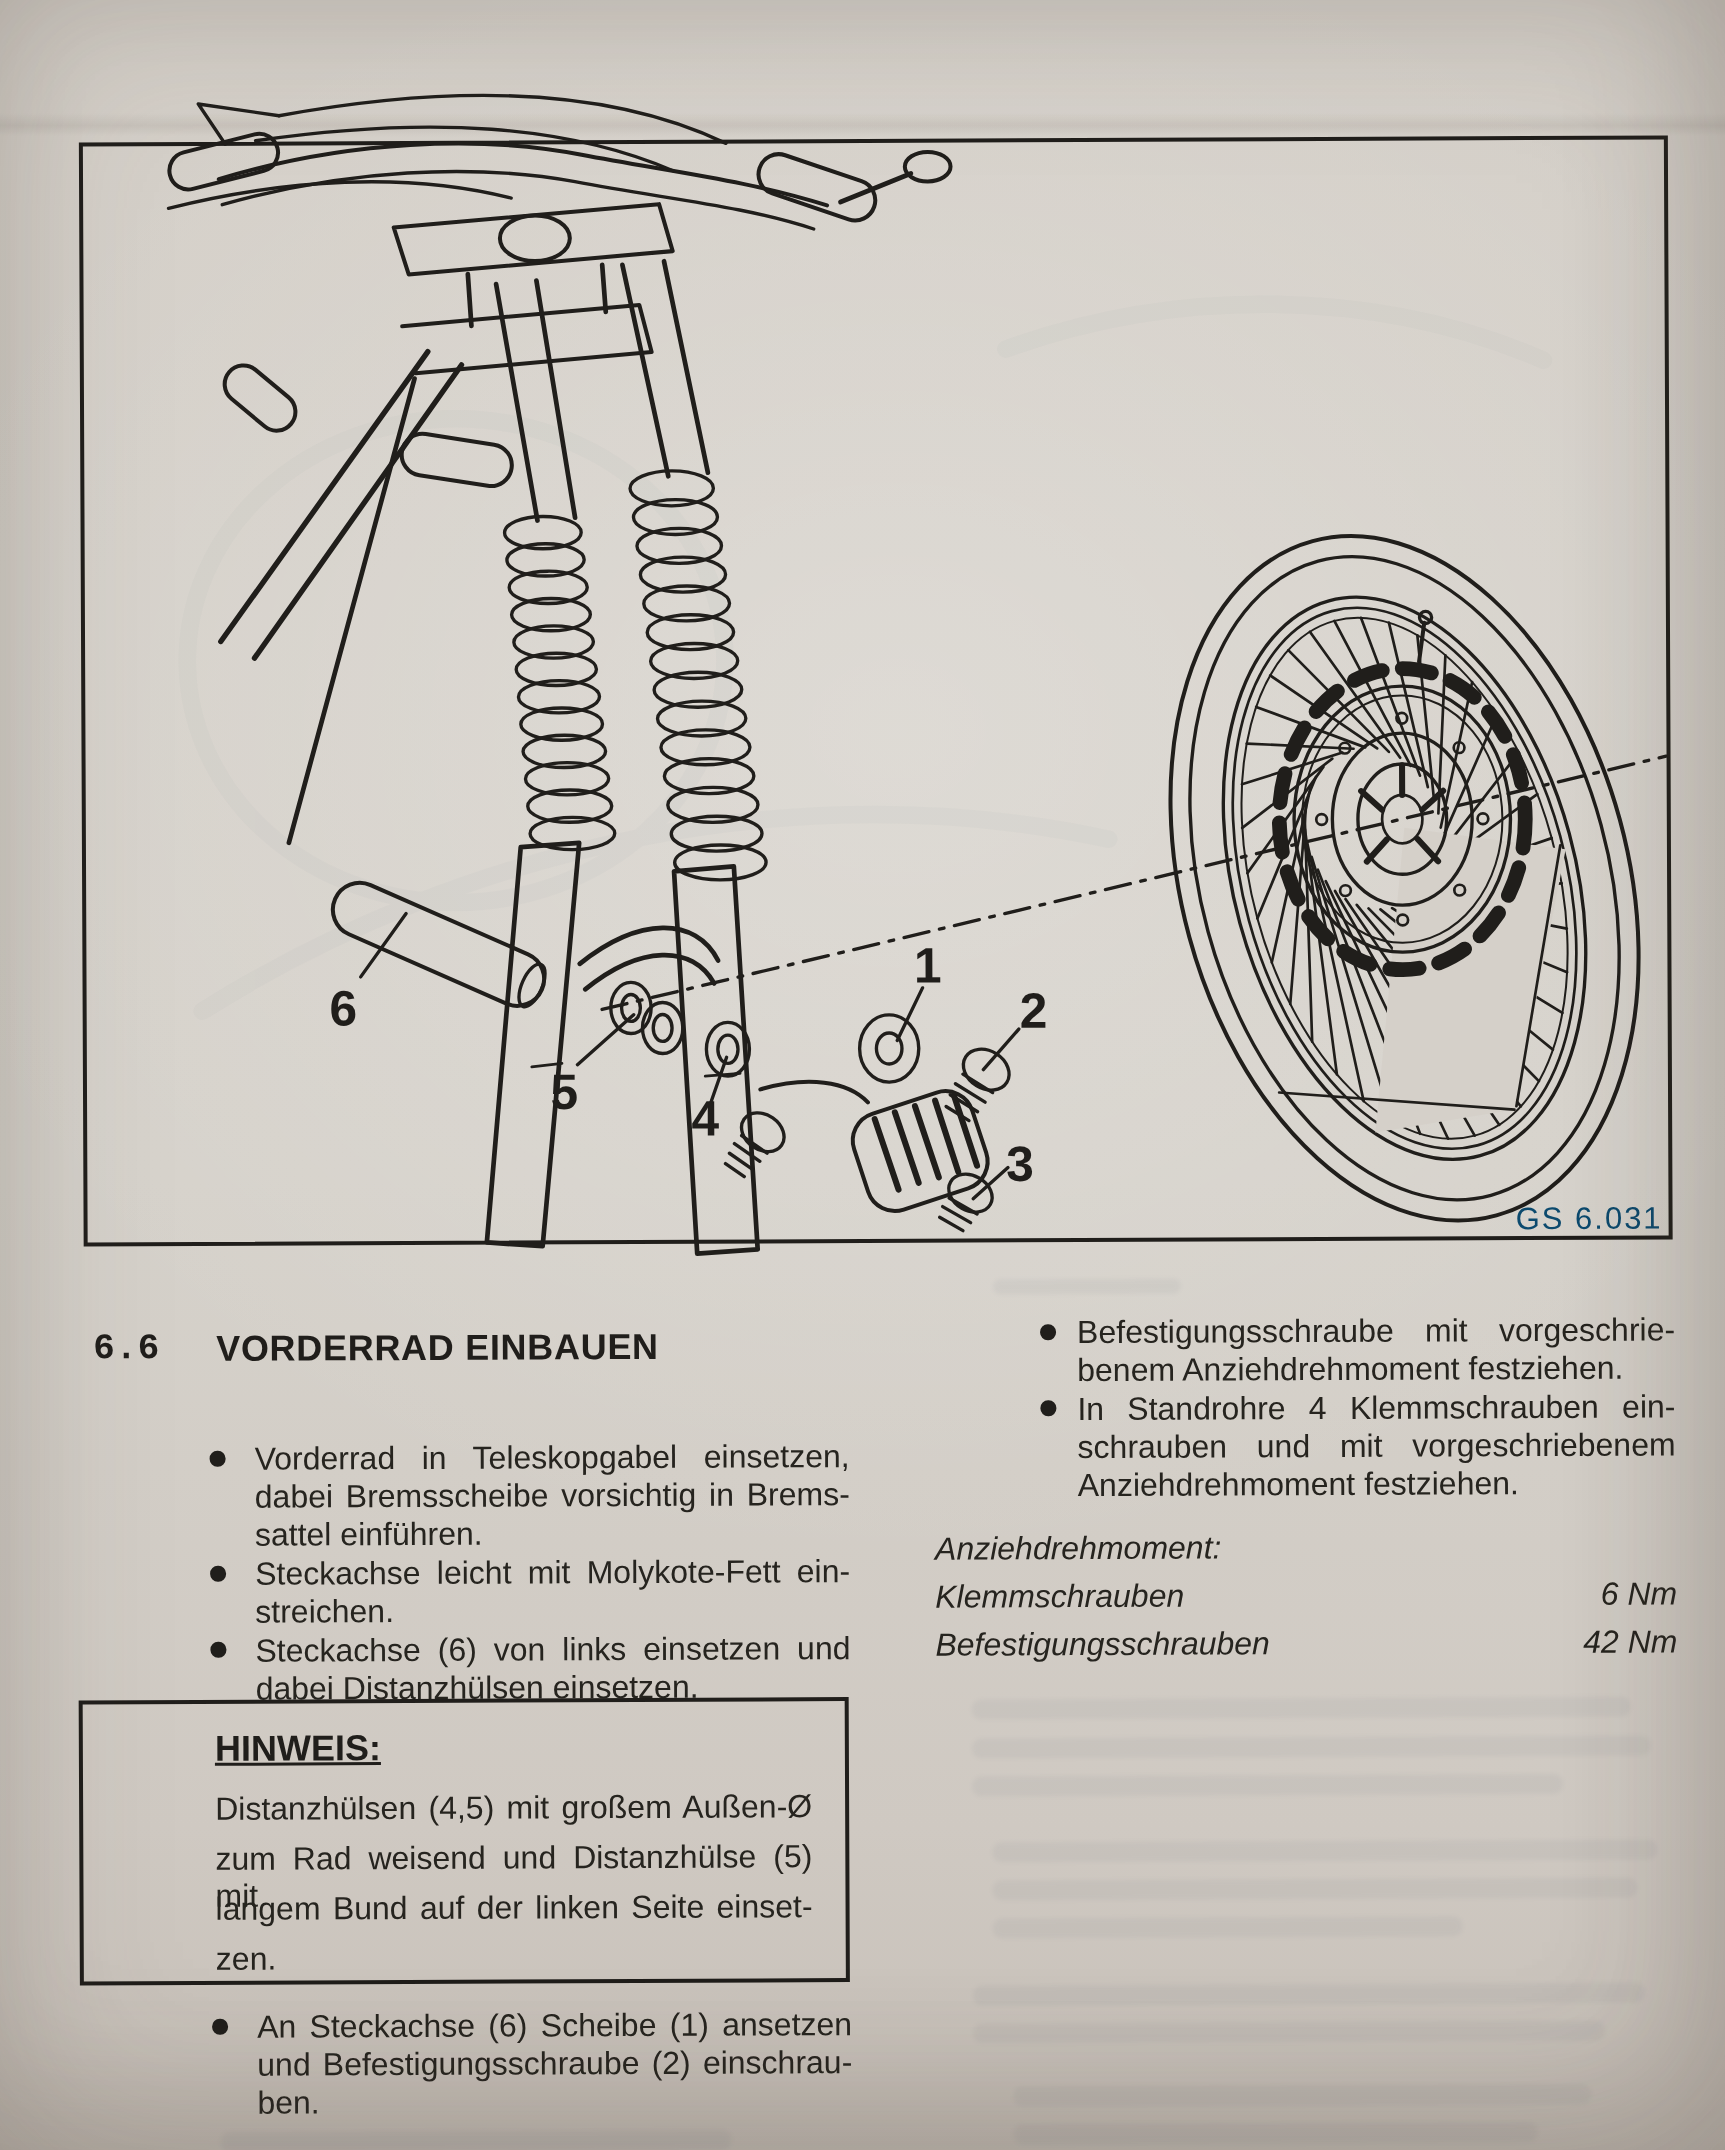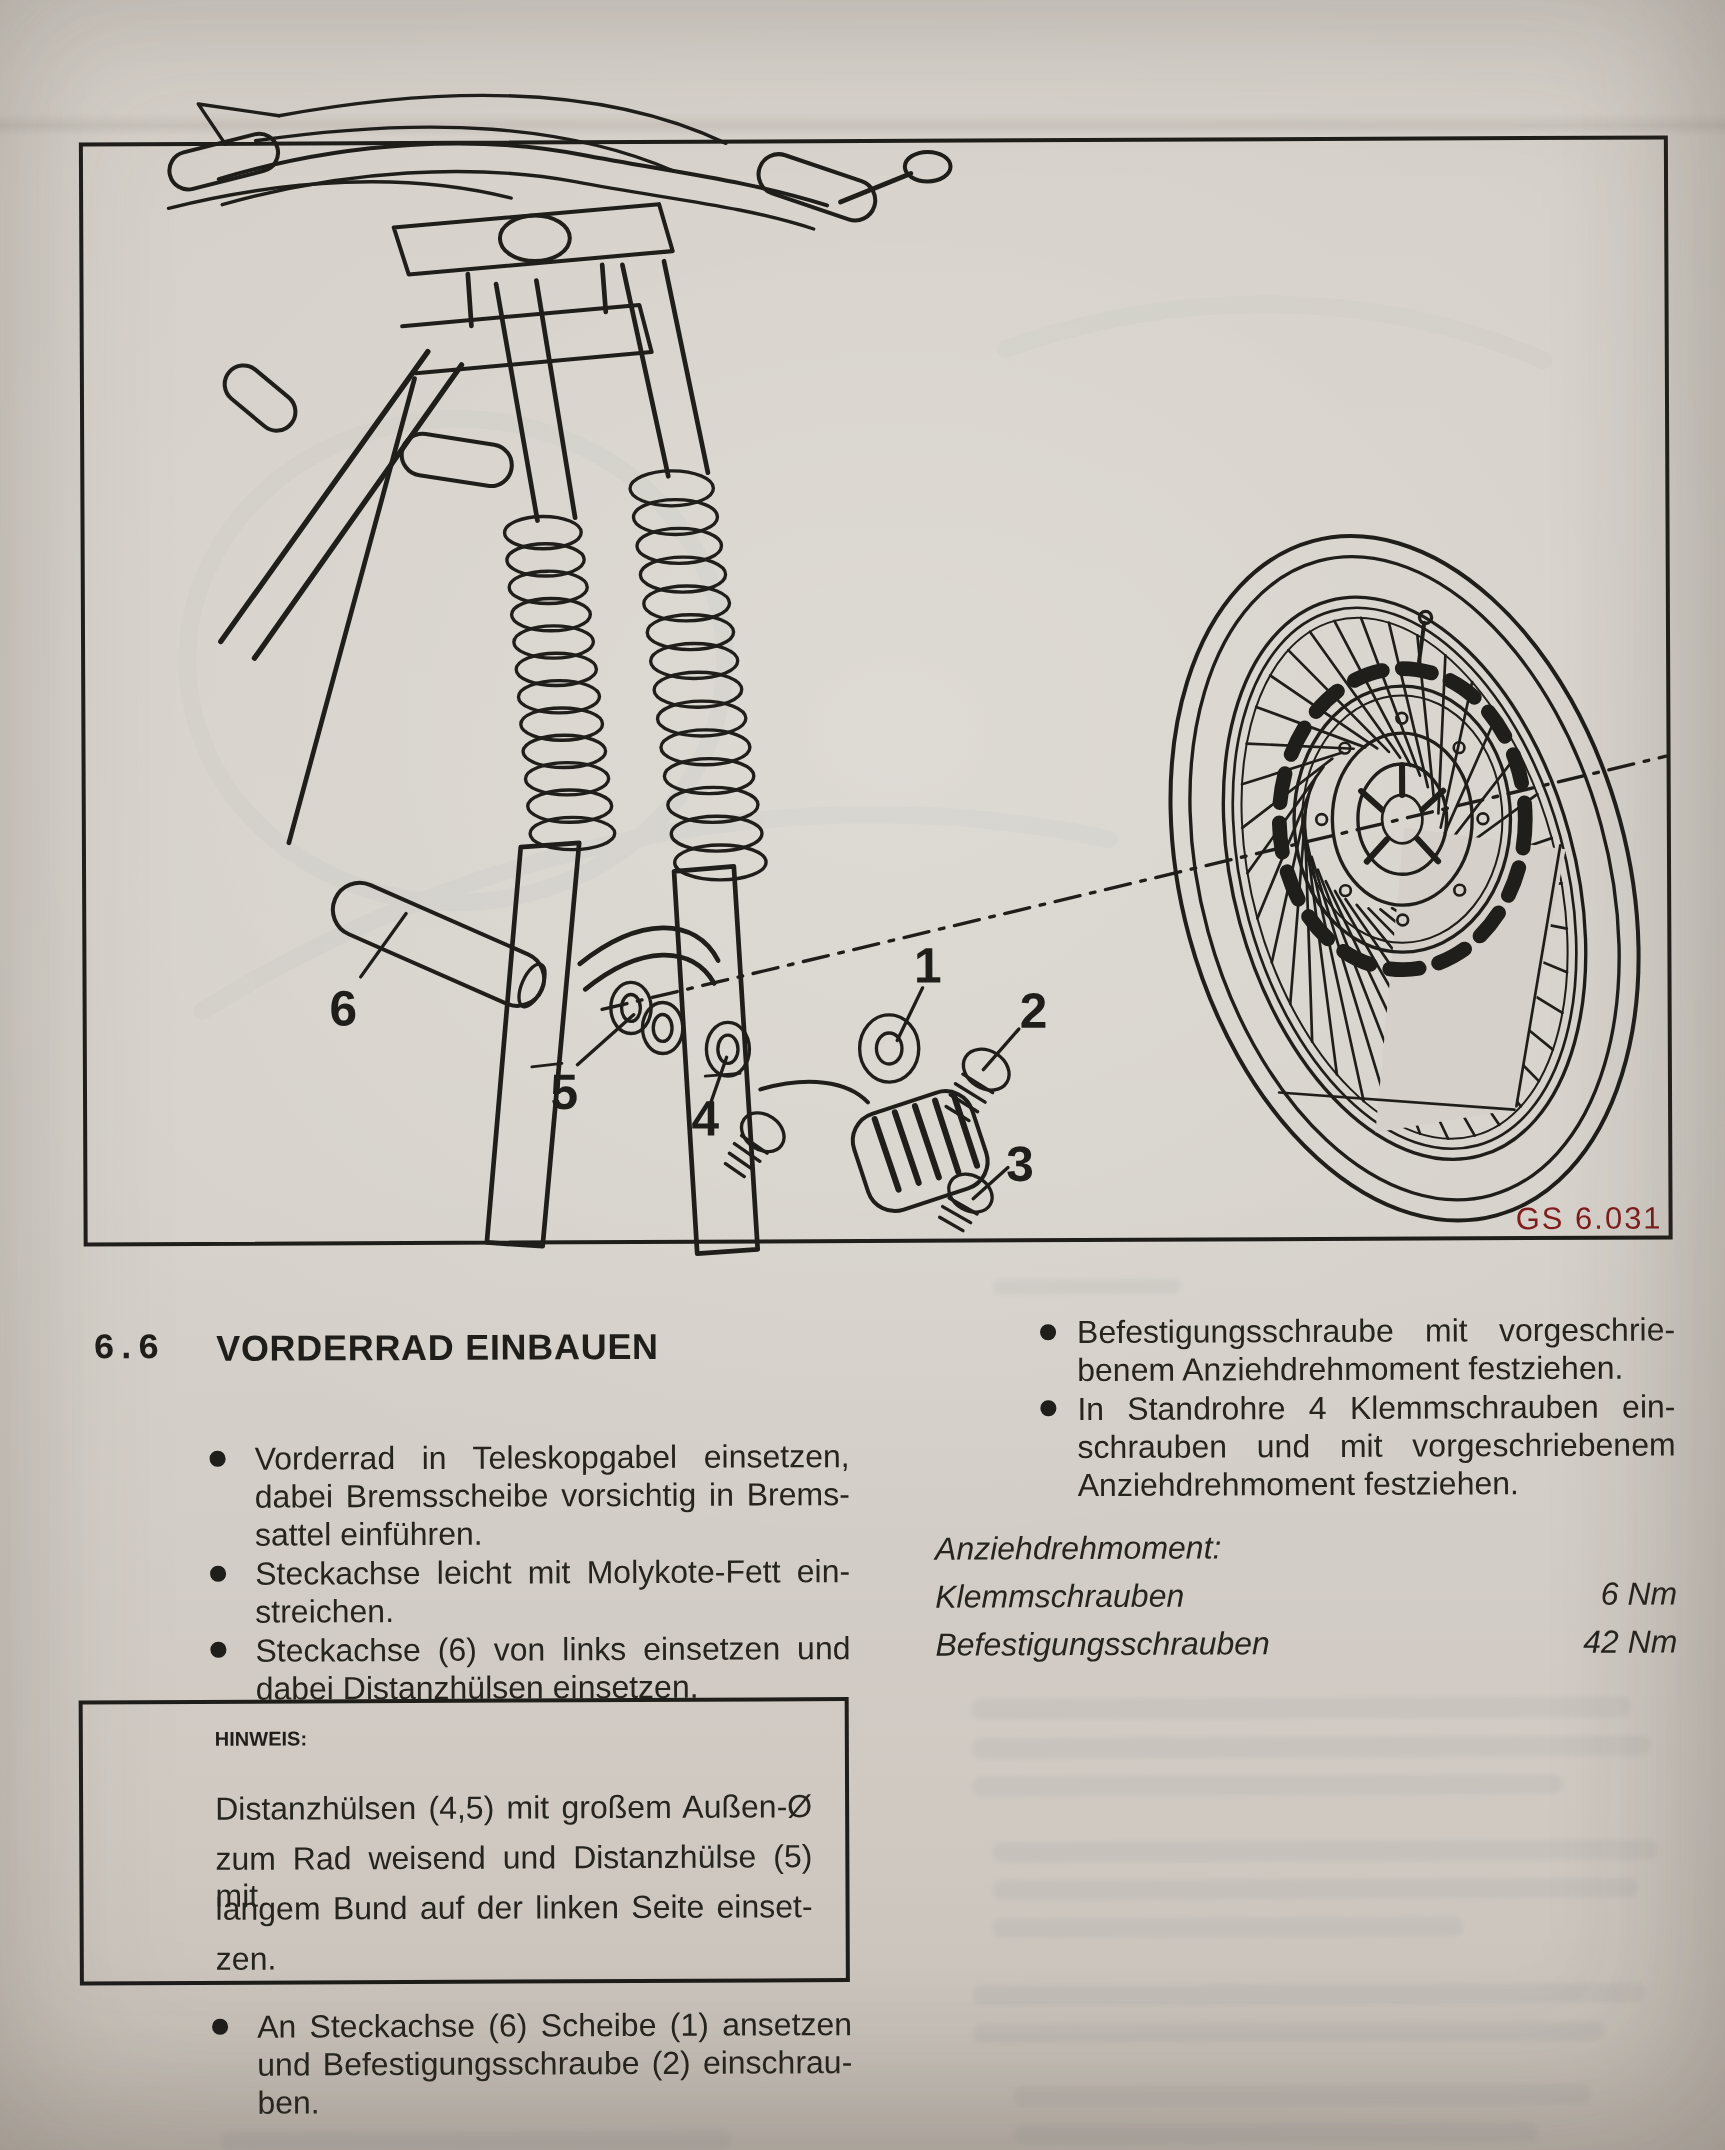--- a/index.html
+++ b/index.html
@@ -16,33 +16,33 @@
     box-shadow:inset 0 0 175px rgba(70,60,50,.22), inset -40px -60px 134px rgba(70,60,50,.14);
   }
   .crease{position:absolute;left:0;top:113px;width:1725px;height:23px;
     background:linear-gradient(180deg,rgba(0,0,0,0) 0%,rgba(90,80,70,.10) 55%,rgba(0,0,0,0) 100%);}
   .content{position:absolute;inset:0;transform:rotate(-.25deg);transform-origin:50% 40%;color:#26241f;}
 
   
   .figure-frame{position:absolute;left:82px;top:139px;width:1589px;height:1104px;
     border:4.7px solid #201e1b;box-sizing:border-box;}
   .figure-label{position:absolute;left:1432px;top:1204px;width:229px;text-align:right;
-    font-size:31px;letter-spacing:2px;color:#7f1d1d;}
+    font-size:31px;letter-spacing:2px;color:#0c4a6e;}
   svg.art{position:absolute;left:0;top:0;pointer-events:none;}
 
   
   .abs{position:absolute;}
   .h1{font-size:36px;font-weight:bold;letter-spacing:0.7px;color:#201e1b;}
   .wrapd{width:595px;}
   .wrapd .l{font-size:32px;height:38px;color:#26241f;}
   .wrapd .j{text-align:justify;text-align-last:justify;}
   .dot{position:absolute;width:15.5px;height:15.5px;border-radius:50%;background:#201e1b;}
   .note-box{position:absolute;left:75px;top:1697px;width:770px;height:285px;
     border:4.7px solid #201e1b;box-sizing:border-box;}
-  .note-title{position:absolute;left:132px;top:24px;font-size:20px;font-weight:bold;color:#201e1b;}
+  .note-title{position:absolute;left:132px;top:24px;font-size:36px;font-weight:bold;color:#201e1b;text-decoration:underline;}
   .note-body{position:absolute;left:132px;top:79px;width:597px;}
   .note-body .l{font-size:32px;height:50px;padding-top:8px;box-sizing:border-box;color:#26241f;}
   .note-body .j{text-align:justify;text-align-last:justify;}
   .torque{position:absolute;left:932px;top:1531px;width:742px;font-style:italic;}
   .torque .t-head{font-size:32px;height:48px;}
   .t-row{display:flex;justify-content:space-between;font-size:32px;height:48px;}
 
   
   .g{position:absolute;height:20px;border-radius:9.4px;background:#5f6875;opacity:.065;filter:blur(2px);}
 </style>

